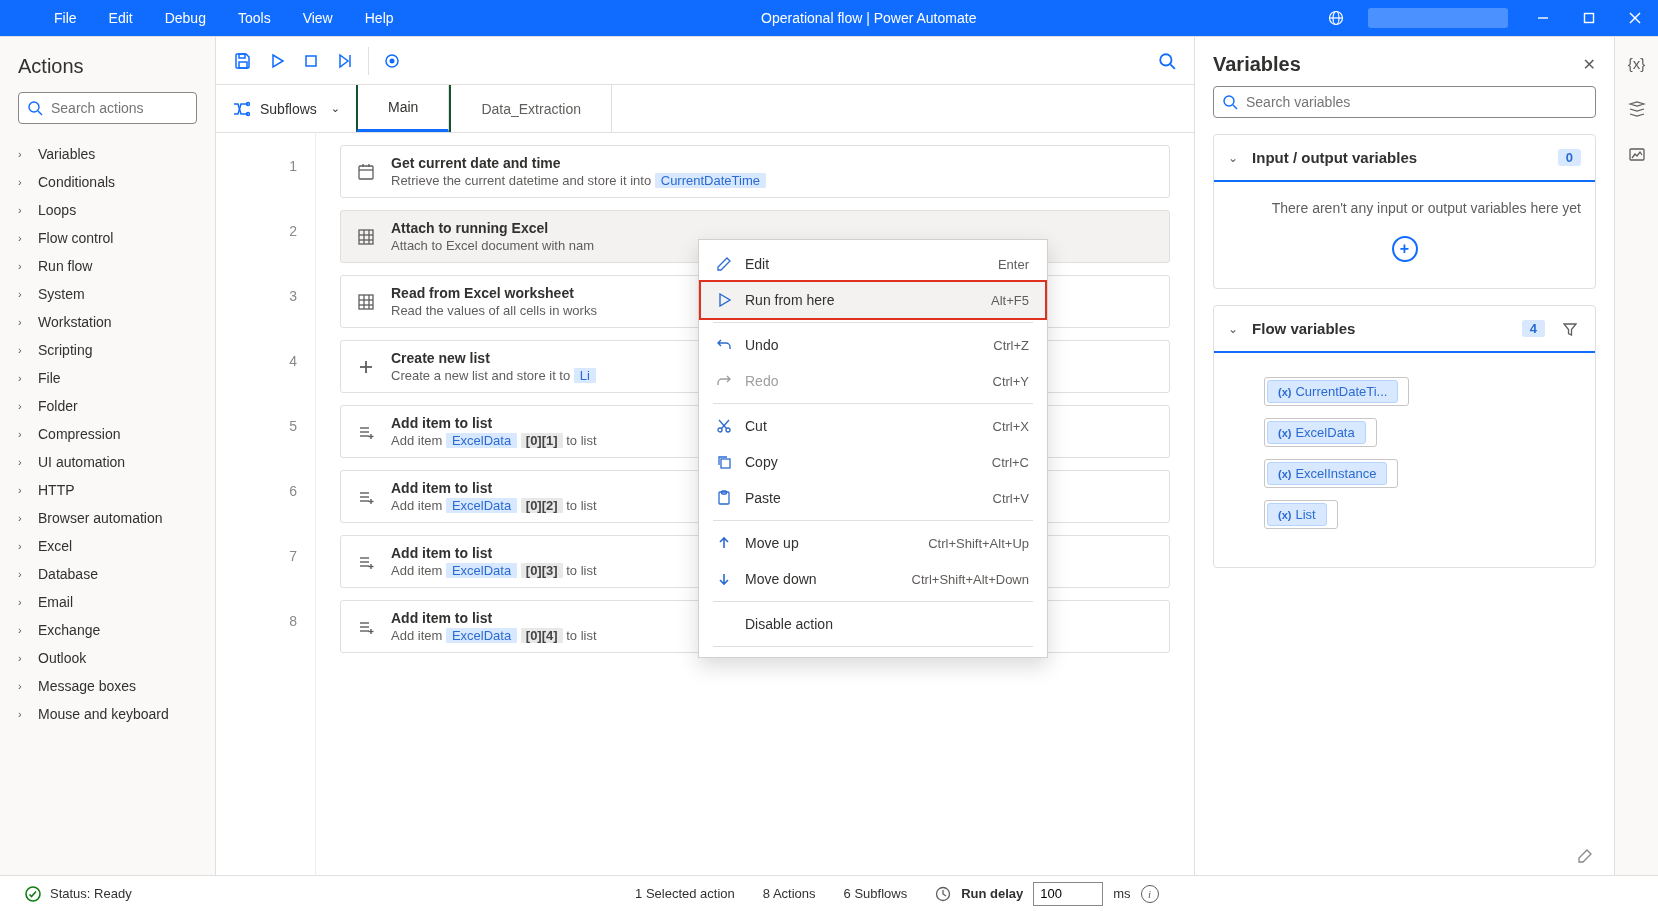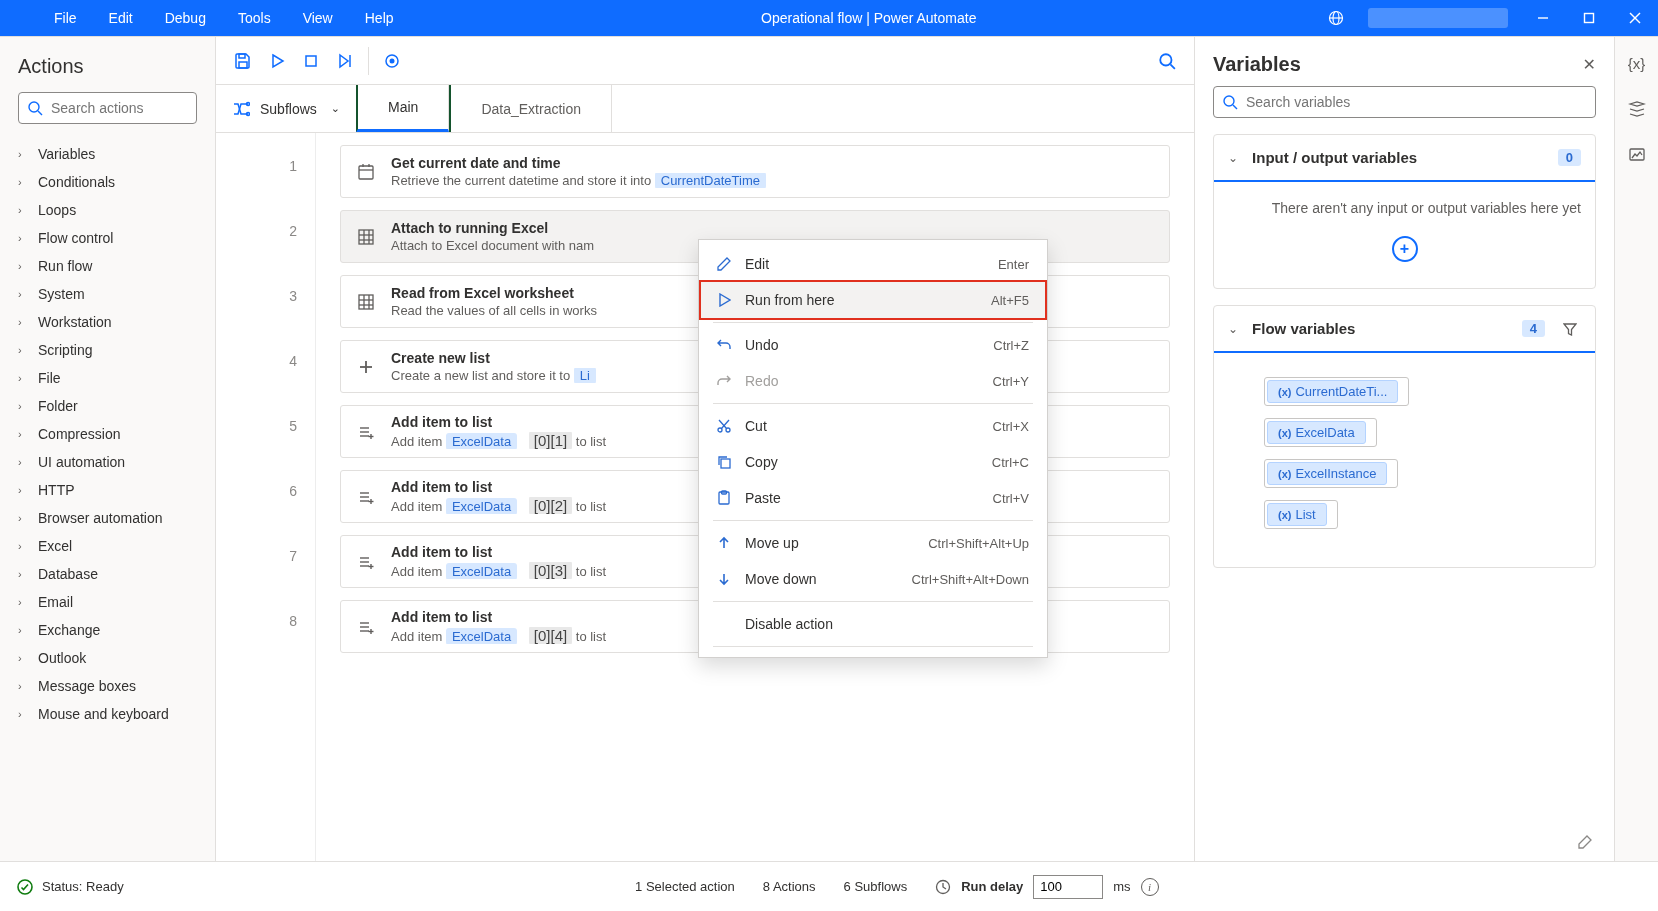--- a/index.html
+++ b/index.html
@@ -46,21 +46,21 @@
 .line-gutter { width: 100px; border-right: 1px solid #ededed; }
 .line-gutter .ln { height: 65px; display: flex; align-items: center; justify-content: flex-end; padding-right: 18px; color: #8a8886; font-size: 14px; }
 .steps { flex: 1; padding: 0 24px 0 24px; overflow: hidden; position: relative; }
 .step { border: 1px solid #e1dfdd; border-radius: 3px; margin-top: 12px; padding: 10px 14px; display: flex; align-items: center; gap: 14px; background: #fff; height: 53px; }
 .step.selected { background: #f3f2f1; }
 .step .sicon { width: 22px; height: 22px; display: flex; align-items: center; justify-content: center; color: #605e5c; flex-shrink: 0; }
 .step .stext { min-width: 0; flex: 1; }
 .step .stitle { font-weight: 600; font-size: 14px; color: #323130; }
 .step .sdesc { font-size: 13px; color: #605e5c; margin-top: 2px; white-space: nowrap; overflow: hidden; text-overflow: ellipsis; }
 .token { background: #d7e8ff; color: #2b6bd1; padding: 1px 6px; border-radius: 3px; font-size: 13px; }
-.token-idx { background: #e8e8e8; color: #444; padding: 1px 5px; border-radius: 3px; font-size: 15px; margin-left: 8px; }
+.token-idx { background: #e8e8e8; color: #444; padding: 1px 5px; border-radius: 3px; font-size: 13px; margin-left: 0; font-weight: bold; }
 
 
 .ctx-menu { position: absolute; top: 106px; left: 382px; width: 350px; background: #fff; border: 1px solid #d2d0ce; box-shadow: 0 8px 20px rgba(0,0,0,0.15); z-index: 100; padding: 6px 0; }
 .ctx-item { display: flex; align-items: center; padding: 10px 18px 10px 14px; cursor: pointer; font-size: 14px; color: #323130; }
 .ctx-item.disabled { color: #a19f9d; cursor: default; }
 .ctx-item .cicon { width: 22px; margin-right: 10px; display: flex; align-items: center; justify-content: center; }
 .ctx-item .clabel { flex: 1; }
 .ctx-item .cshort { color: #605e5c; font-size: 13px; }
 .ctx-item.highlighted { background: #f3f2f1; border: 2px solid #E0301E; margin: -2px 0; padding: 10px 16px 10px 12px; }
 .ctx-sep { height: 1px; background: #e1dfdd; margin: 4px 14px; }
@@ -85,21 +85,21 @@
 .var-chip { background: #d7e8ff; color: #2b6bd1; padding: 3px 10px; border-radius: 3px; font-size: 13px; display: flex; align-items: center; gap: 4px; border: 1px solid #b4d3ff; }
 .var-chip .vx { font-size: 11px; font-weight: 600; }
 .var-chip-box { border: 1px solid #c8c6c4; border-radius: 3px; padding: 2px 10px 2px 2px; margin-left: -4px; background: #fff; }
 .filter-icon-h { color: #605e5c; cursor: pointer; padding: 0 4px; }
 
 
 .right-rail { width: 44px; border-left: 1px solid #e1dfdd; display: flex; flex-direction: column; align-items: center; padding-top: 14px; gap: 22px; background: #faf9f8; }
 .right-rail .ricon { width: 24px; height: 24px; display: flex; align-items: center; justify-content: center; color: #605e5c; cursor: pointer; font-size: 15px; }
 
 
-.statusbar { height: 50px; border-top: 1px solid #e1dfdd; display: flex; align-items: center; padding: 0 16px; background: #fff; font-size: 13px; color: #323130; gap: 28px; }
+.statusbar { height: 36px; border-top: 1px solid #e1dfdd; display: flex; align-items: center; padding: 0 24px; background: #fff; font-size: 13px; color: #323130; gap: 28px; }
 .statusbar .status-left { display: flex; align-items: center; gap: 8px; }
 .statusbar .spacer { flex: 1; }
 .statusbar .spin { display: flex; align-items: center; gap: 10px; }
 .statusbar .spin input { width: 70px; height: 24px; border: 1px solid #8a8886; padding: 0 6px; font-size: 13px; }
 .statusbar .info-icon { width: 18px; height: 18px; border: 1.4px solid #605e5c; border-radius: 50%; display: flex; align-items: center; justify-content: center; font-size: 11px; color: #605e5c; cursor: pointer; font-style: italic; font-family: Georgia, serif; }
 
 svg { display: block; }
 </style>
 </head>
 <body>

